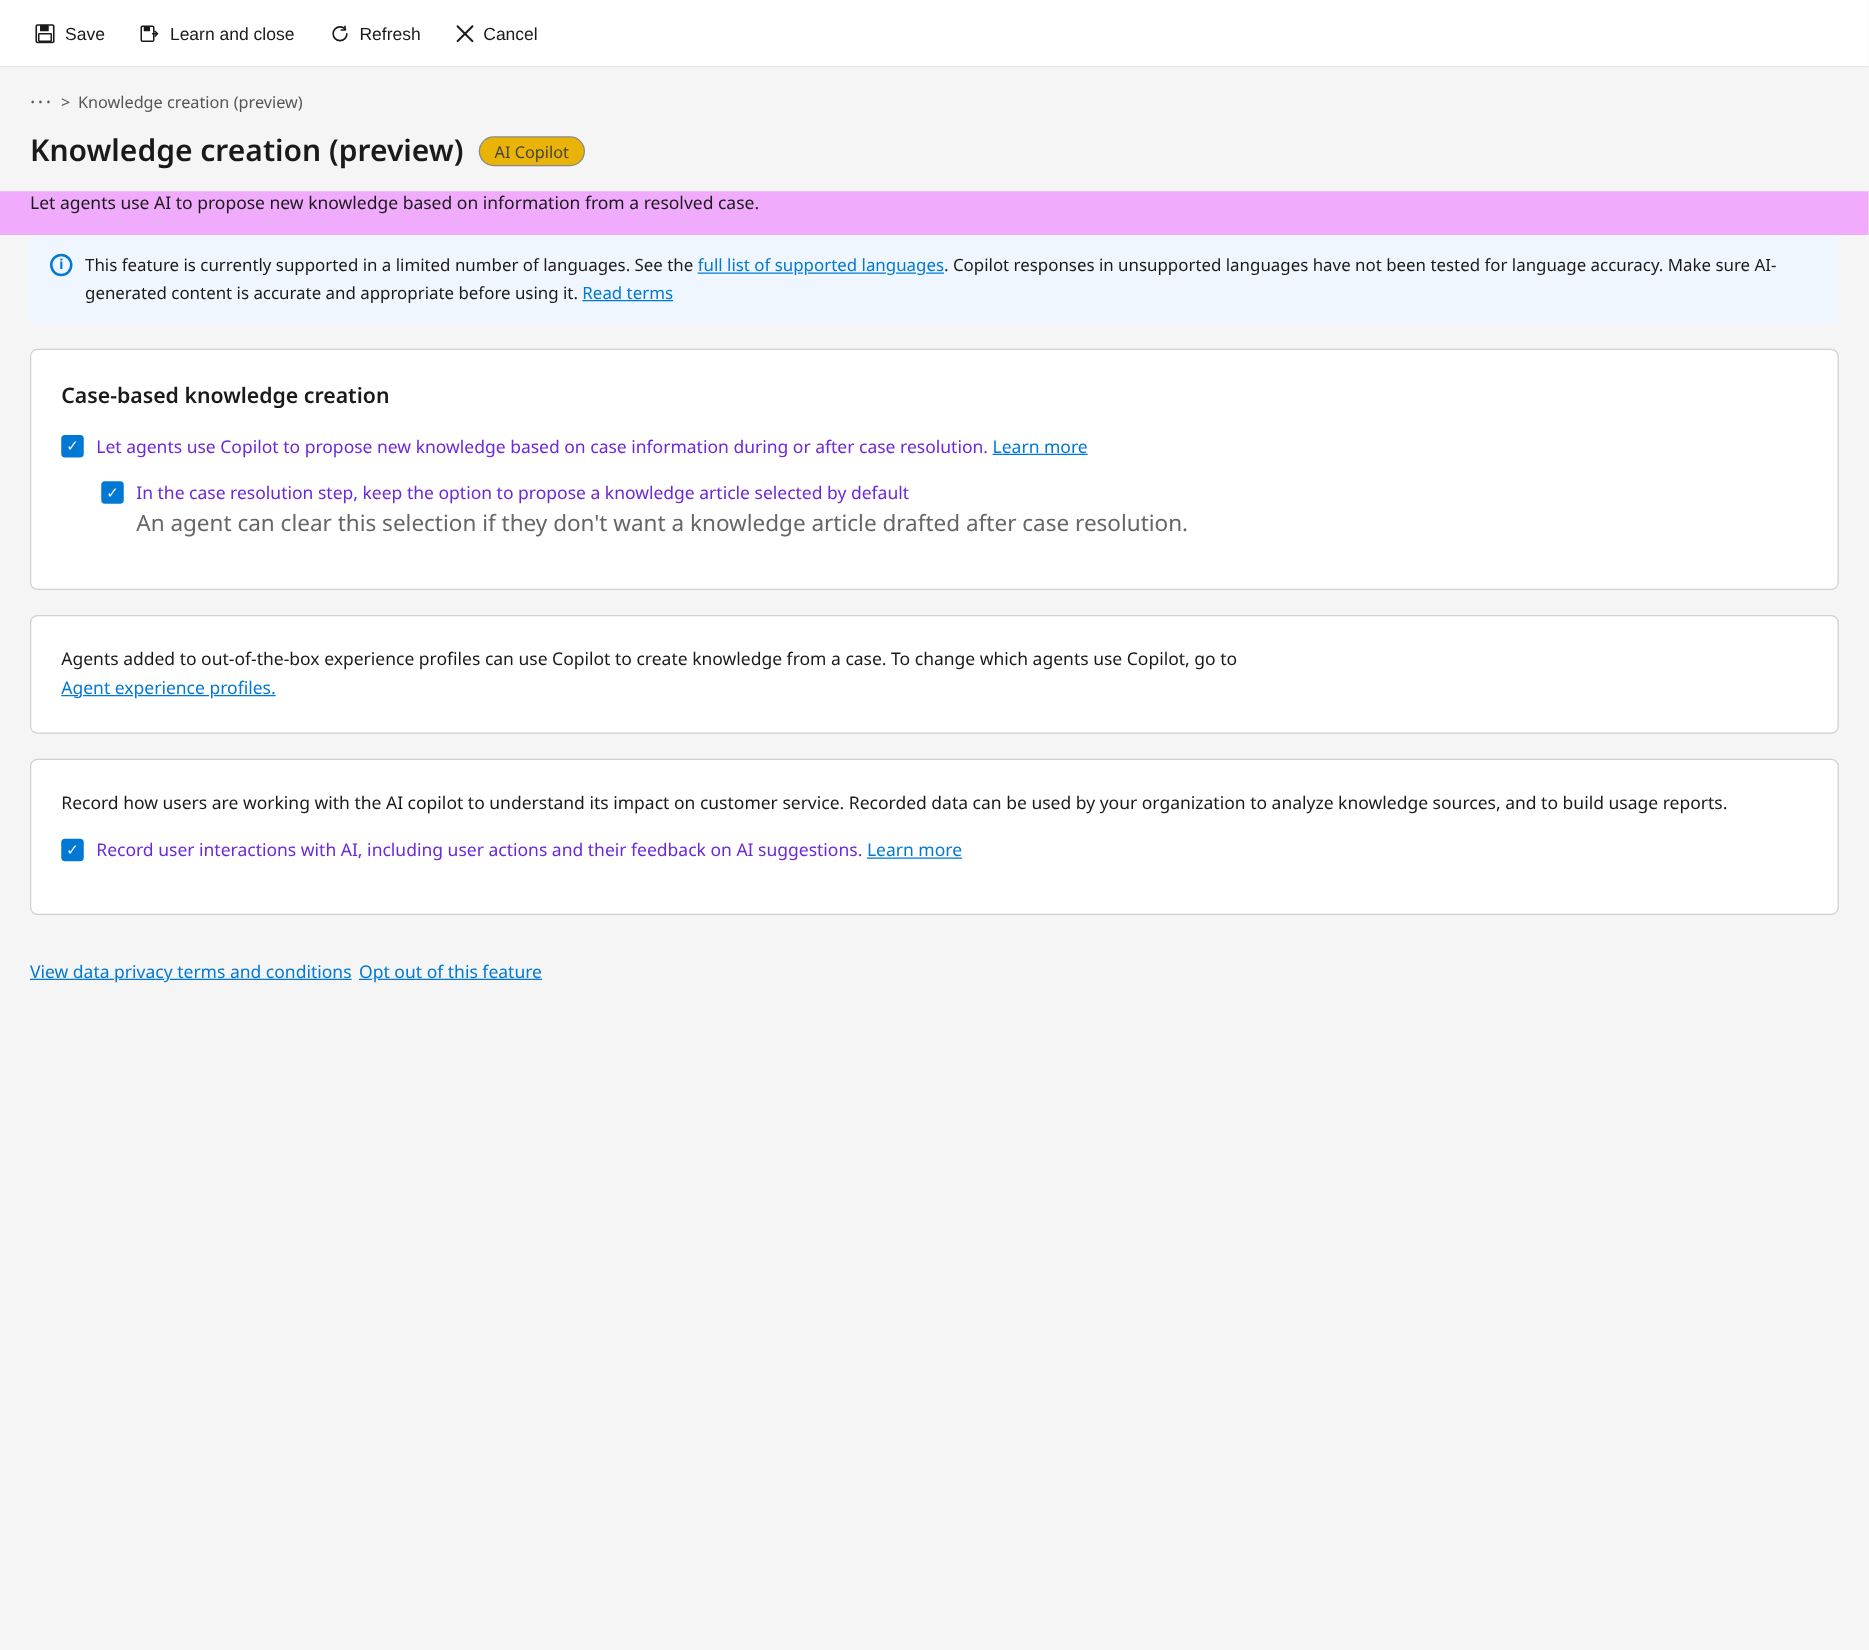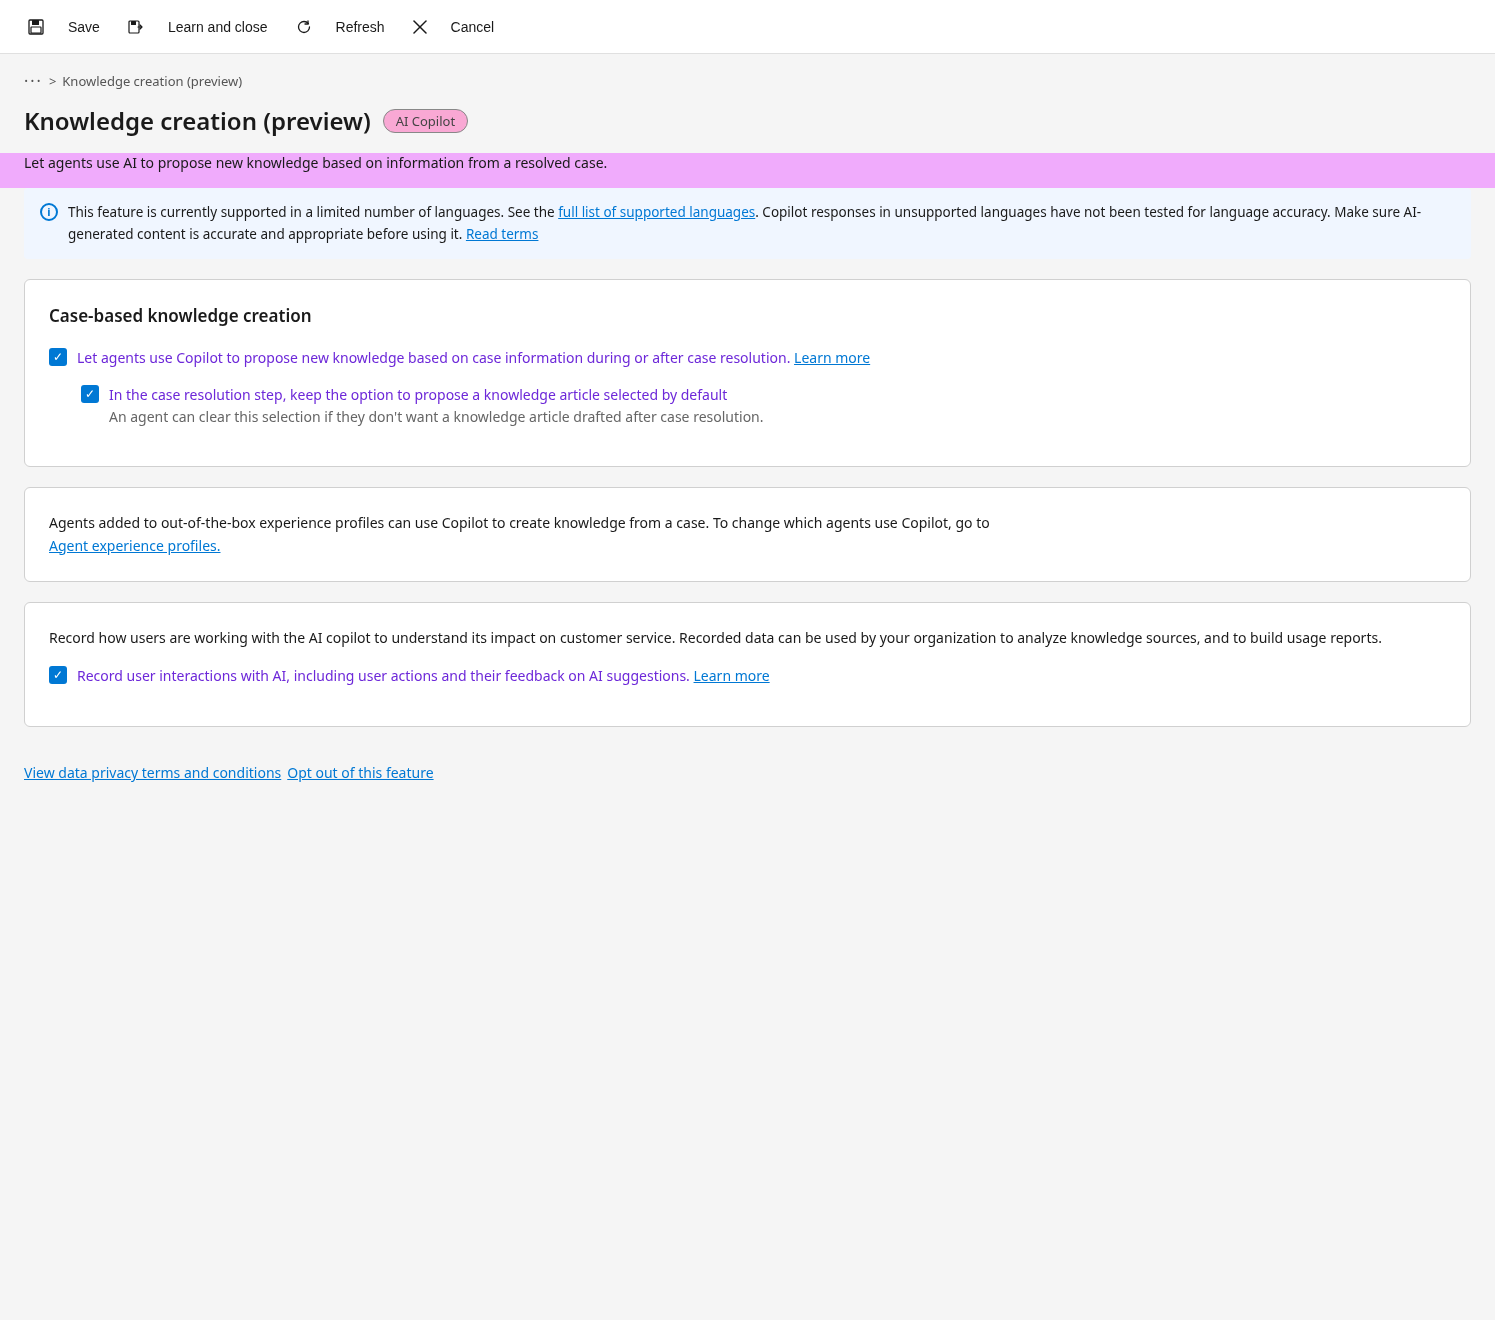--- a/index.html
+++ b/index.html
@@ -18,21 +18,21 @@
       align-items: center;
       gap: 4px;
       padding: 0 16px;
       height: 54px;
       background: #ffffff;
       border-bottom: 1px solid #e0e0e0;
     }
     .toolbar-btn {
       display: flex;
       align-items: center;
-      gap: 24px;
+      gap: 8px;
       padding: 6px 12px;
       background: none;
       border: none;
       cursor: pointer;
       font-size: 14px;
       color: #1a1a1a;
       border-radius: 4px;
     }
     .toolbar-icon {
       font-size: 16px;
@@ -73,21 +73,21 @@
       font-size: 24px;
       font-weight: 600;
       color: #1a1a1a;
     }
     .badge-ai {
       border: 1px solid #888;
       border-radius: 20px;
       padding: 2px 12px;
       font-size: 13px;
       color: #444;
-      background: #f9a8d4;
+      background: #eab308;
     }
 
     
     .page-description {
       padding: 0 24px 16px 24px;
       background: #f0abfc;
       font-size: 14px;
       color: #1a1a1a;
     }
 
@@ -165,21 +165,21 @@
       color: #fff;
       font-size: 12px;
       line-height: 1;
     }
     .checkbox-label {
       font-size: 14px;
       color: #6d28d9;
       line-height: 1.5;
     }
     .checkbox-sublabel {
-      font-size: 14px;
+      font-size: 18px;
       color: #666;
       margin-top: 2px;
     }
 
     
     .agent-text {
       font-size: 14px;
       color: #1a1a1a;
       line-height: 1.6;
     }

